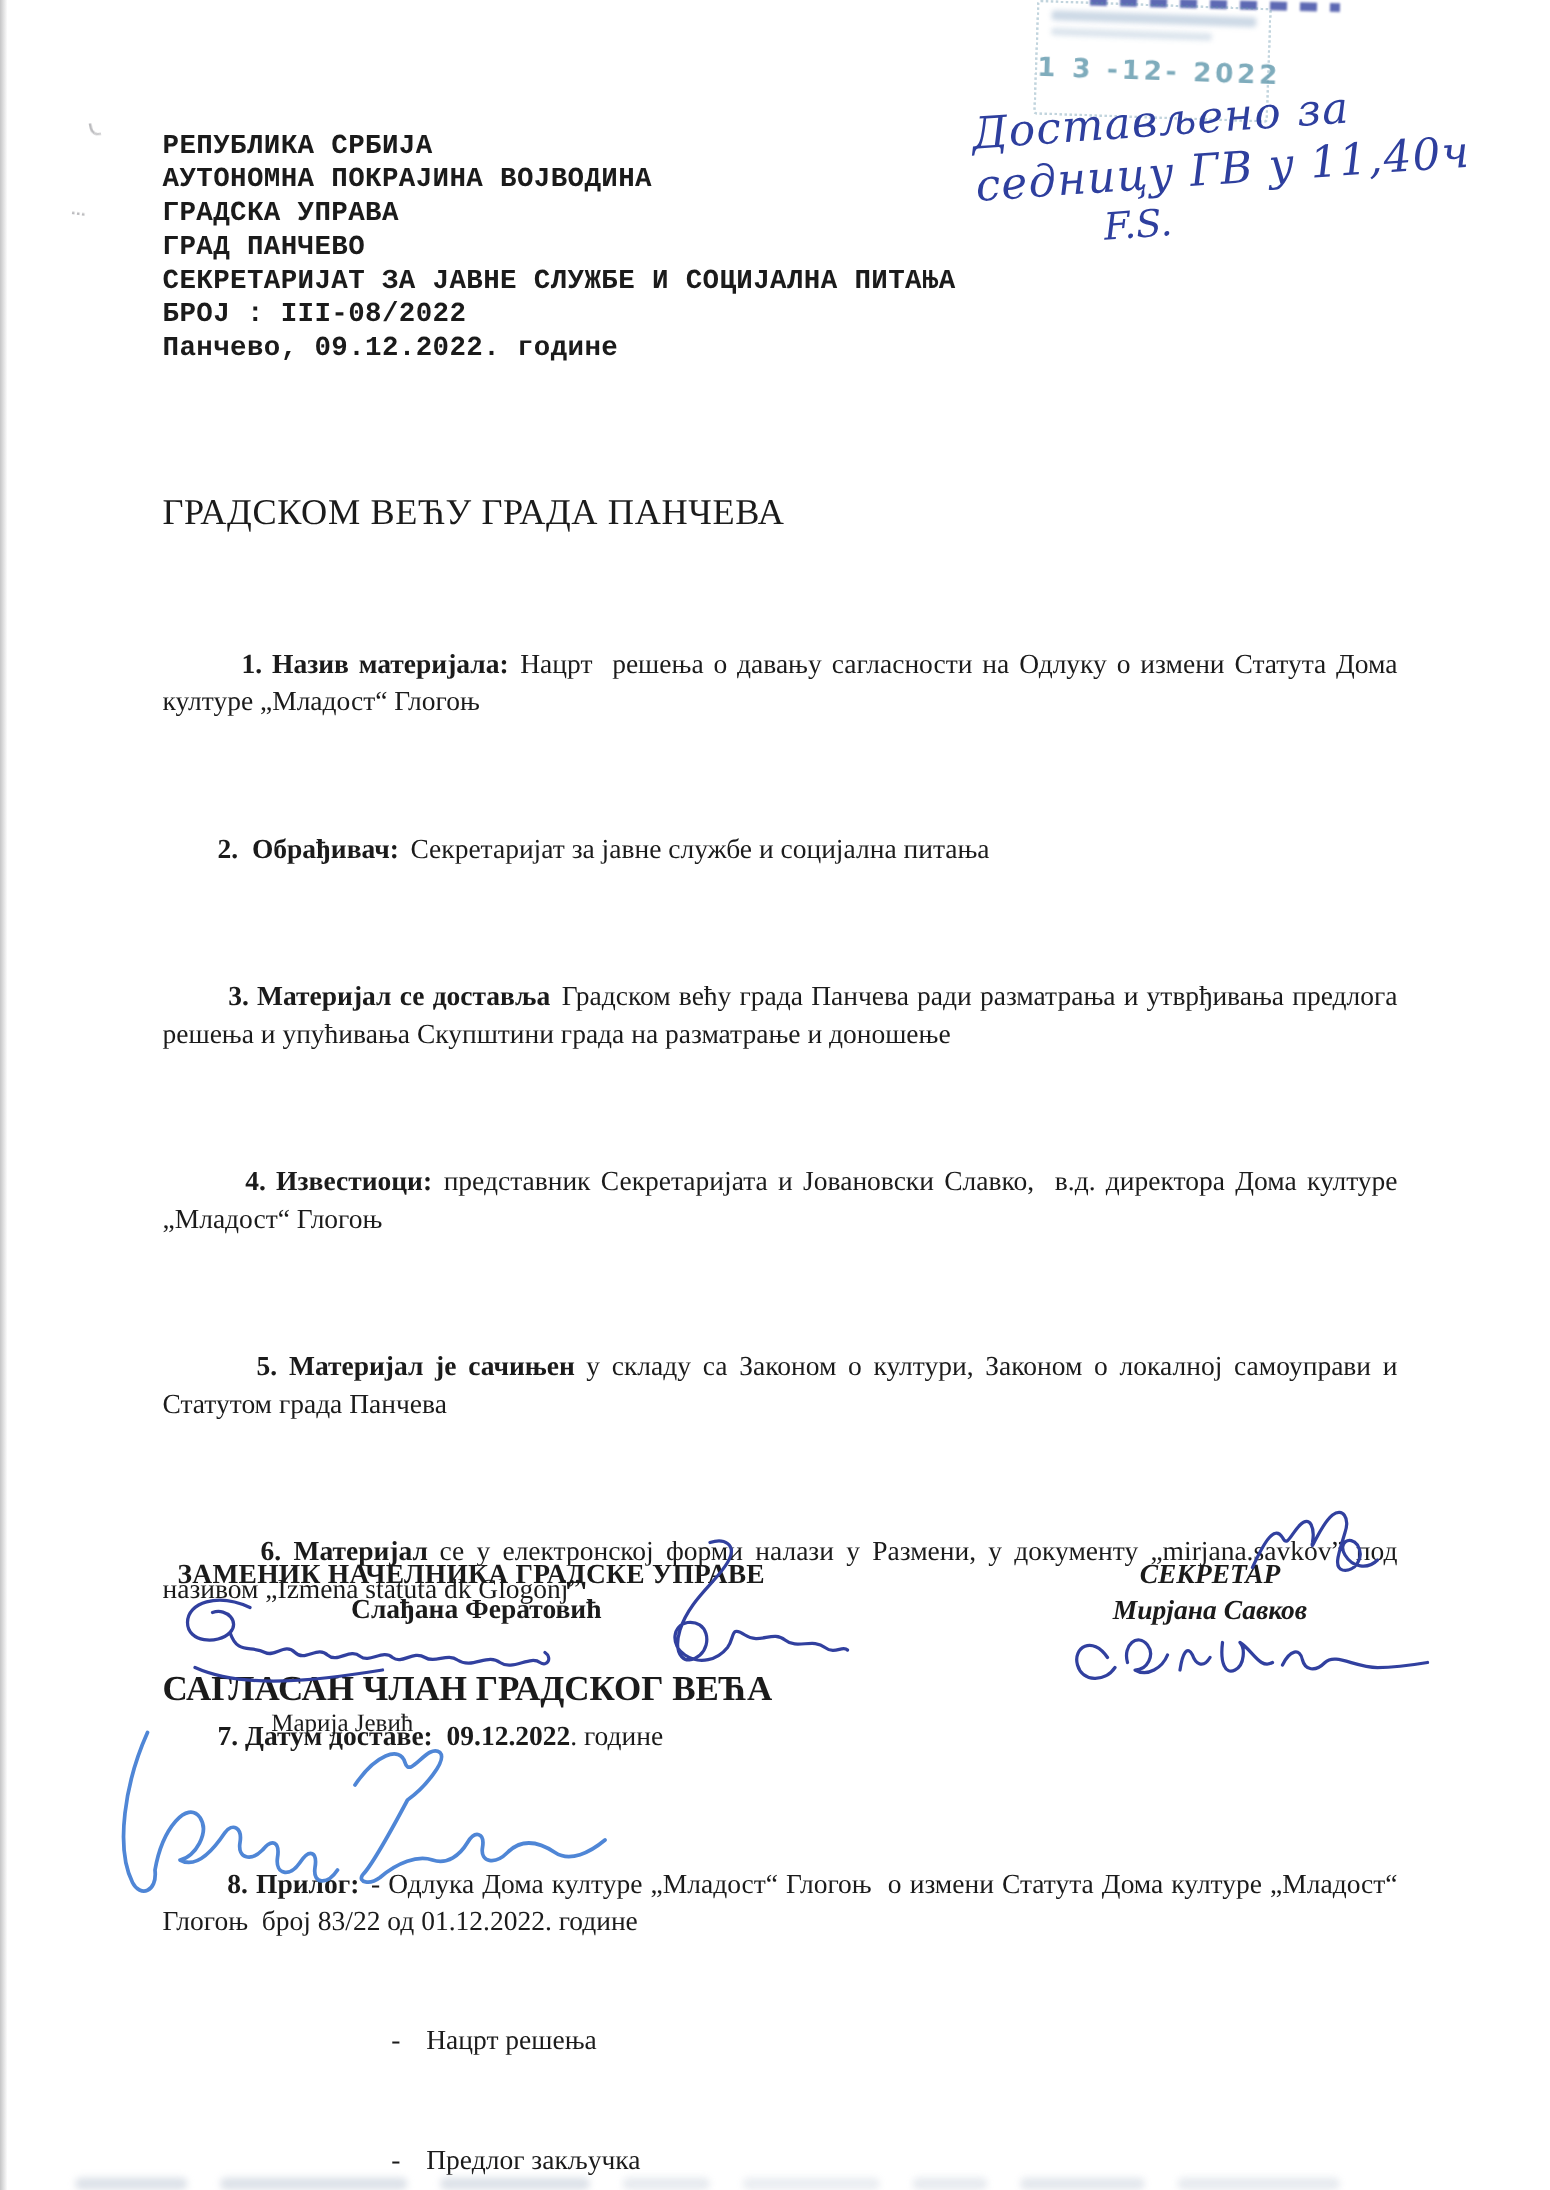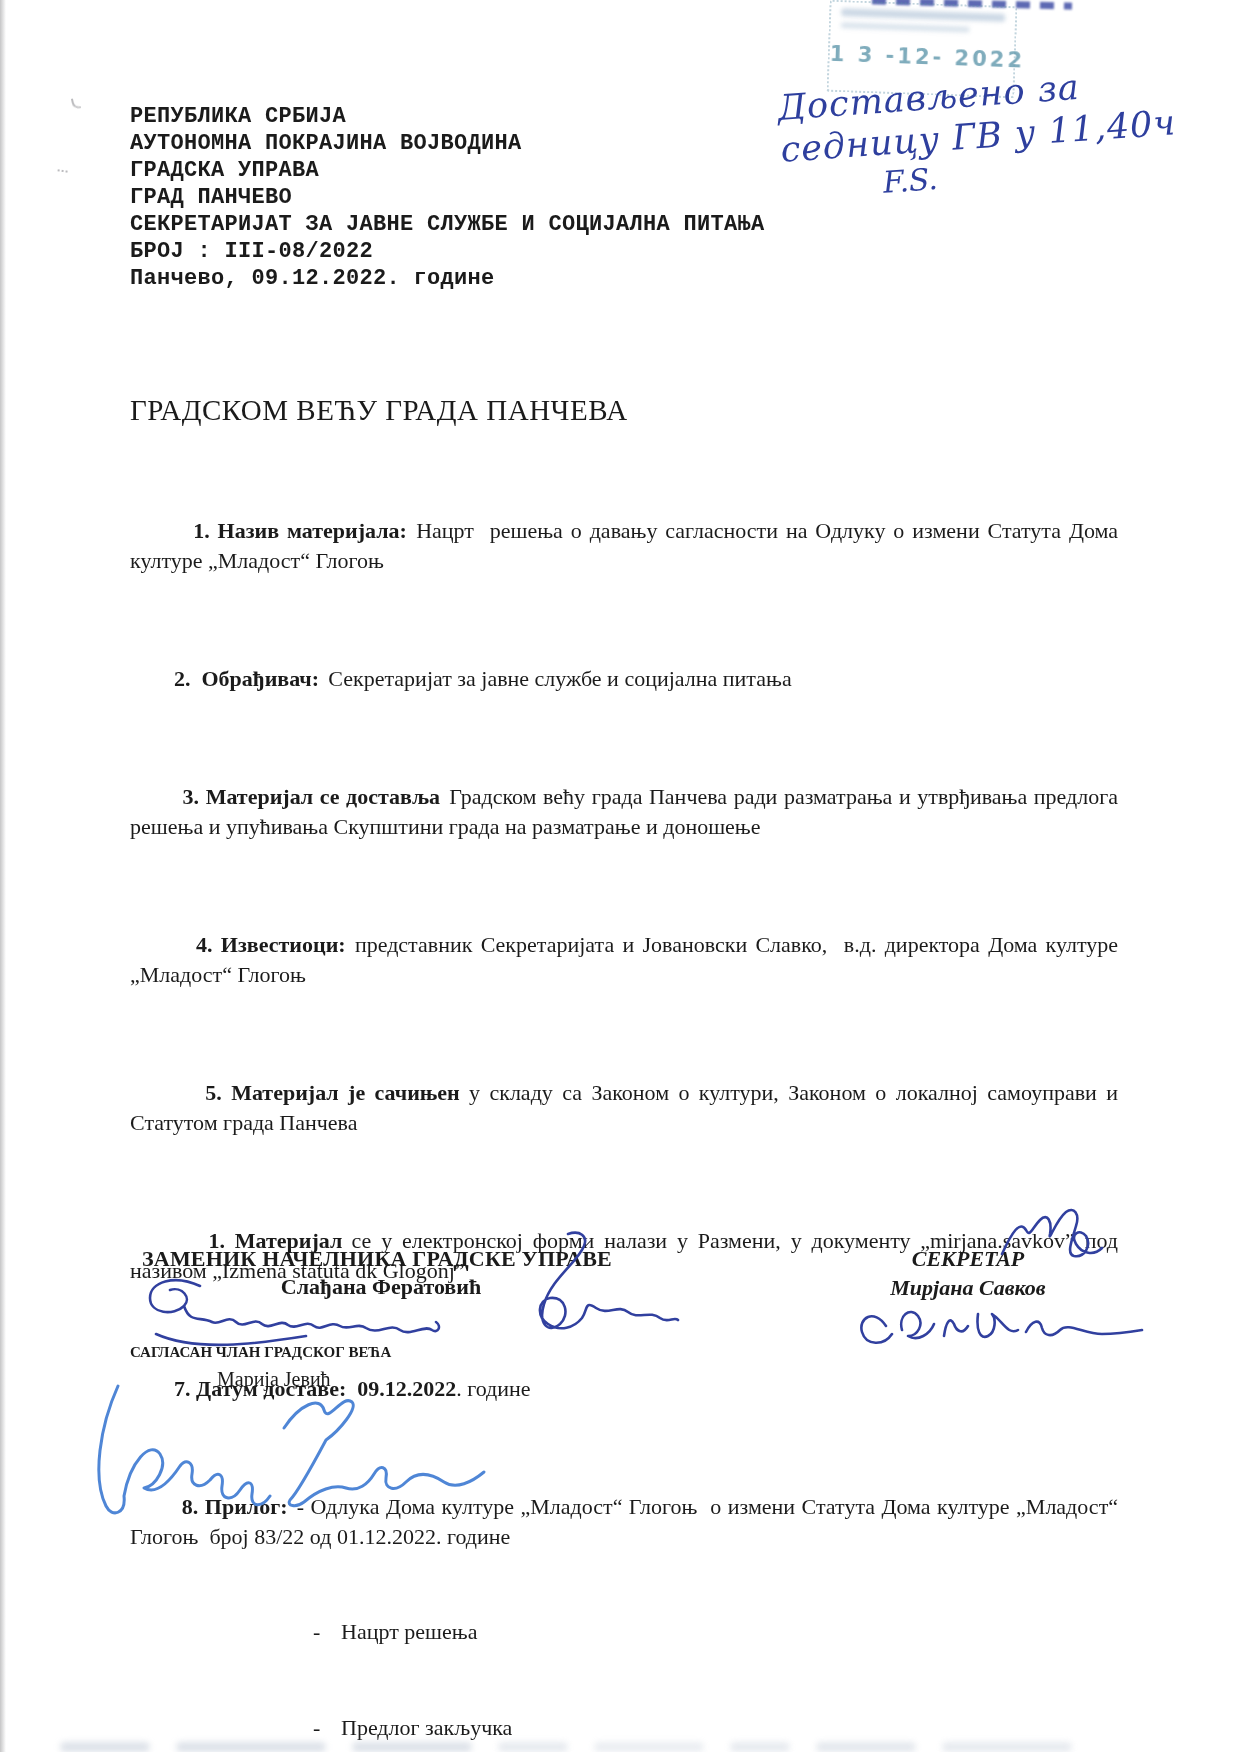--- a/index.html
+++ b/index.html
@@ -33,21 +33,21 @@
   .item.tight strong { padding-right:0; }
   .attachments { margin-top:2px; }
   .attachment-line { font-size:22px; line-height:32px; padding-left:128px; white-space:pre-wrap; }
   .attachment-line .dash { display:inline-block; width:28px; }
 
   
   .sig-area { position:absolute; left:0; top:1240px; width:1104px; height:300px; }
   .sig-left { position:absolute; left:142px; top:5px; width:478px; text-align:center; }
   .sig-left .title { font-weight:bold; font-size:22px; line-height:28px; text-align:left; letter-spacing:.2px; }
   .sig-left .name  { font-weight:bold; font-size:22px; line-height:28px; }
-  .sig-left .title2 { margin-top:37px; margin-left:-12px; text-align:left; font-weight:bold; font-size:15px; line-height:28px; }
+  .sig-left .title2 { margin-top:37px; margin-left:-12px; text-align:left; font-weight:bold; font-size:28px; line-height:28px; }
   .sig-left .name2 { margin-top:2px; text-align:left; padding-left:75px; font-weight:normal; font-size:20px; }
   .sig-right { position:absolute; left:858px; top:5px; width:220px; text-align:center;font-style:italic; }
   .sig-right .title { font-weight:bold; font-size:22px; line-height:28px; }
   .sig-right .name  { font-weight:bold; font-size:22px; line-height:30px; }
   svg.sig { position:absolute; overflow:visible; }
   .sig path { fill:none; stroke-linecap:round; stroke-linejoin:round; }
   .ink-dark path { stroke:#31409f; stroke-width:2.6; }
   .ink-light path { stroke:#4f86d6; stroke-width:3; }
 
   
@@ -115,21 +115,21 @@
       <p class="item">
         <strong>3. Материјал се доставља</strong><span>Градском већу града Панчева ради разматрања и утврђивања предлога решења и упућивања Скупштини града на разматрање и доношење</span>
       </p>
       <p class="item">
         <strong>4. Известиоци:</strong><span>представник Секретаријата и Јовановски Славко,  в.д. директора Дома културе „Младост“ Глогоњ</span>
       </p>
       <p class="item">
         <strong>5. Материјал је сачињен</strong><span>у складу са Законом о култури, Законом о локалној самоуправи и Статутом града Панчева</span>
       </p>
       <p class="item">
-        <strong>1. Материјал</strong><span>се у електронској форми налази у Размени, у документу „mirjana.savkov” под називом „Izmena statuta dk Glogonj”</span>
+        <strong>6. Материјал</strong><span>се у електронској форми налази у Размени, у документу „mirjana.savkov” под називом „Izmena statuta dk Glogonj”</span>
       </p>
       <p class="item tight">
         <strong>7. Датум доставе:  09.12.2022</strong><span>. године</span>
       </p>
       <p class="item">
         <strong>8. Прилог:</strong><span>- Одлука Дома културе „Младост“ Глогоњ  о измени Статута Дома културе „Младост“ Глогоњ  број 83/22 од 01.12.2022. године</span>
       </p>
       <div class="attachments">
         <p class="attachment-line">
           <span class="dash">-</span><span>Нацрт решења</span>

